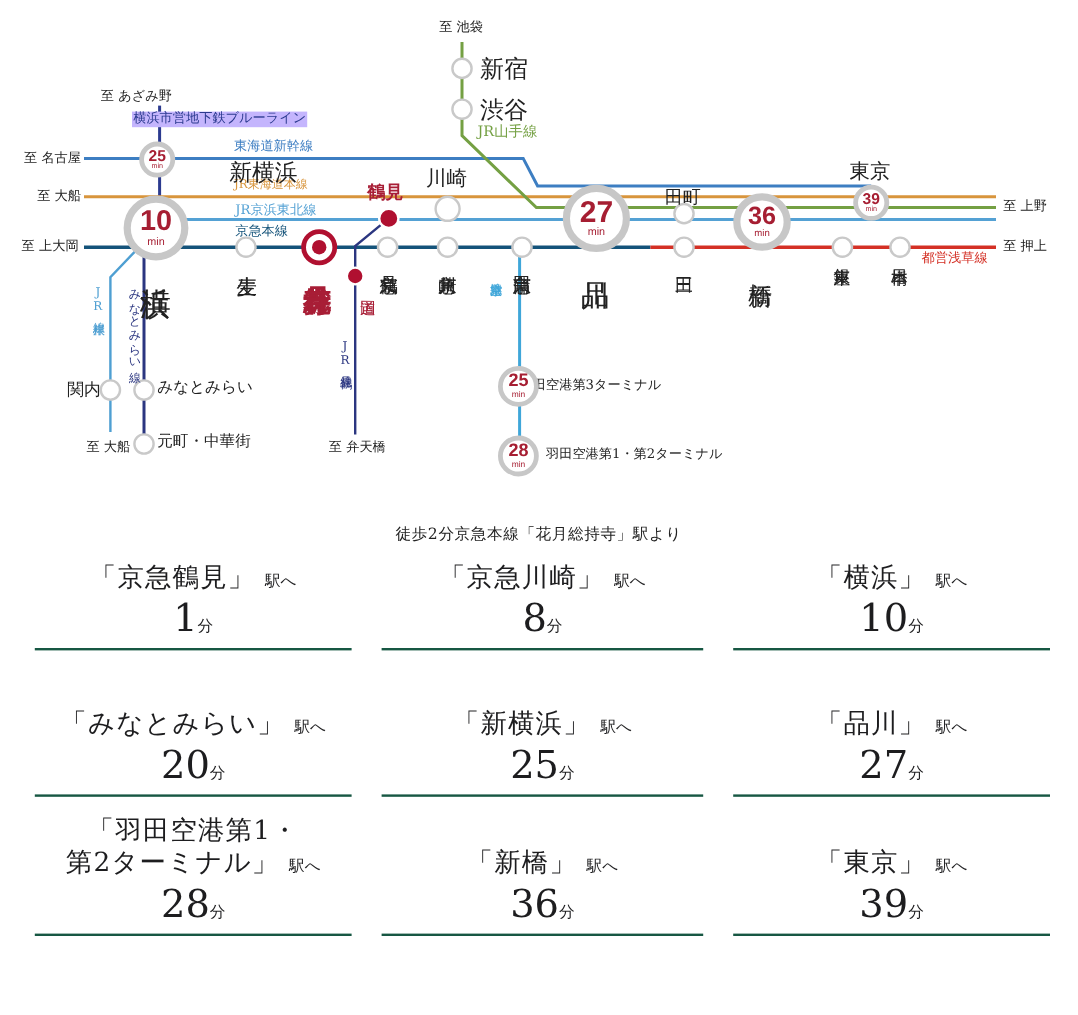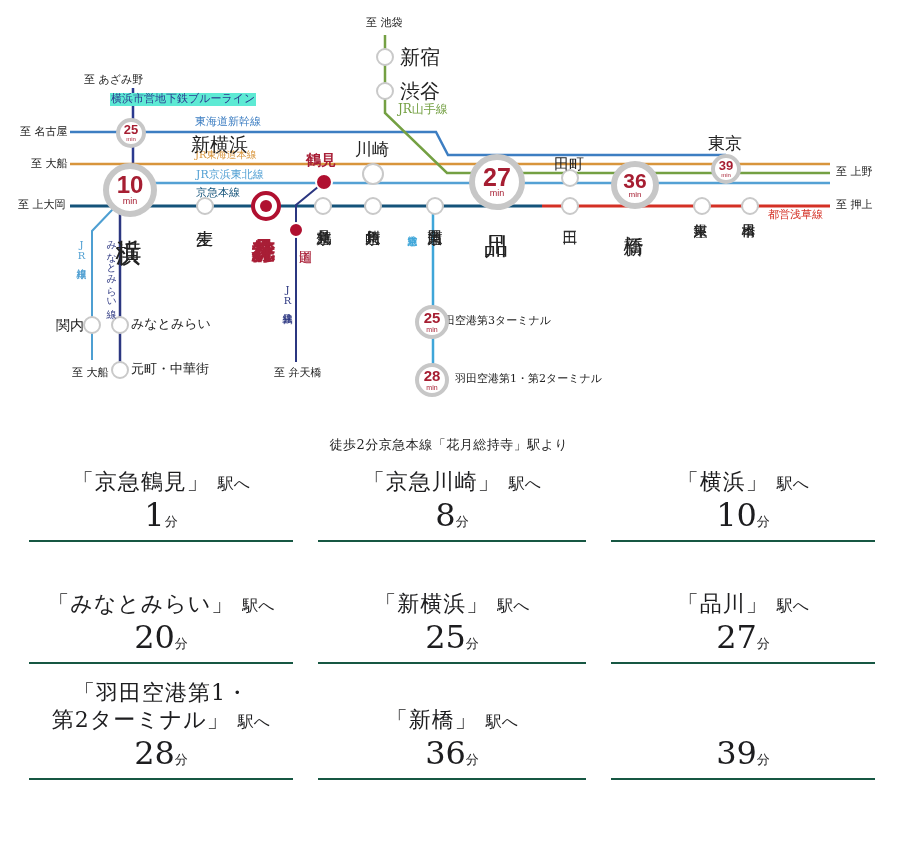--- a/index.html
+++ b/index.html
@@ -4,38 +4,38 @@
 <style>
   html,body{margin:0;padding:0;background:#fff;}
   .page{position:relative;width:898px;height:846px;background:#fff;overflow:hidden;
         font-family:"DejaVu Serif","Liberation Serif",serif;color:#1d1d1f;}
   .diagram{position:absolute;left:0;top:0;width:898px;height:430px;}
   .diagram svg{position:absolute;left:0;top:0;}
   .lbl{position:absolute;white-space:nowrap;line-height:1.15;color:#222;}
   .v{writing-mode:vertical-rl;text-orientation:upright;line-height:1;}
   .crimson{color:#a81e36;}
   .bold{font-weight:bold;}
-  .bgw{background:#5eead4;padding:0 1px;}
+  .bgw{background:#c4b5fd;padding:0 1px;}
   .badge{position:absolute;box-sizing:border-box;background:#fff;border-style:solid;border-color:#c7c7c7;
          border-radius:50%;display:flex;flex-direction:column;align-items:center;justify-content:center;
          font-family:"Liberation Sans",sans-serif;color:#a61e32;z-index:5;}
   .badge .bn{font-weight:bold;line-height:0.95;}
   .badge .bu{line-height:1;}
   .caption{position:absolute;left:0;top:436px;width:898px;text-align:center;font-size:13px;color:#222;
            letter-spacing:0.5px;}
   .grid{position:absolute;left:29px;top:0;width:840px;}
   .row{display:grid;grid-template-columns:264px 268px 264px;column-gap:25px;position:absolute;left:0;}
   .row1{top:456px;} .row2{top:586px;} .row3{top:672px;}
   .cell{box-sizing:border-box;border-bottom:2px solid #175743;display:flex;flex-direction:column;
         justify-content:flex-end;align-items:center;text-align:center;padding-bottom:7px;}
   .row1 .cell{height:86px;} .row2 .cell{height:78px;} .row3 .cell{height:108px;}
   .cellname{font-size:22px;letter-spacing:1px;line-height:1.25;}
   .nm.block{display:block;}
   .nm2:empty{display:none;}
-  .eki{font-size:16px;letter-spacing:0;}
+  .eki{font-size:13px;letter-spacing:0;}
   .timeline{font-size:32px;line-height:1.1;margin-top:2px;}
   .tu{font-size:13px;}
 </style>
 </head>
 <body>
 
 <div class="page">
 
   <div class="diagram">
     <svg width="898" height="430" viewBox="0 0 898 430">
@@ -188,18 +188,19 @@
     <div class="row row3">
       <div class="cell">
         <div class="cellname"><span class="nm block">「羽田空港第1・</span><span class="nm2">第2ターミナル」</span> <span class="eki">駅へ</span></div>
         <div class="timeline"><span class="t">28</span><span class="tu">分</span></div>
       </div>
       <div class="cell">
         <div class="cellname"><span class="nm">「新橋」</span> <span class="eki">駅へ</span></div>
         <div class="timeline"><span class="t">36</span><span class="tu">分</span></div>
       </div>
       <div class="cell">
+        <div class="cellname"><span class="nm">「東京」</span> <span class="eki">駅へ</span></div>
         <div class="timeline"><span class="t">39</span><span class="tu">分</span></div>
       </div>
     </div>
   </div>
 
 </div>
 
 </body></html>

